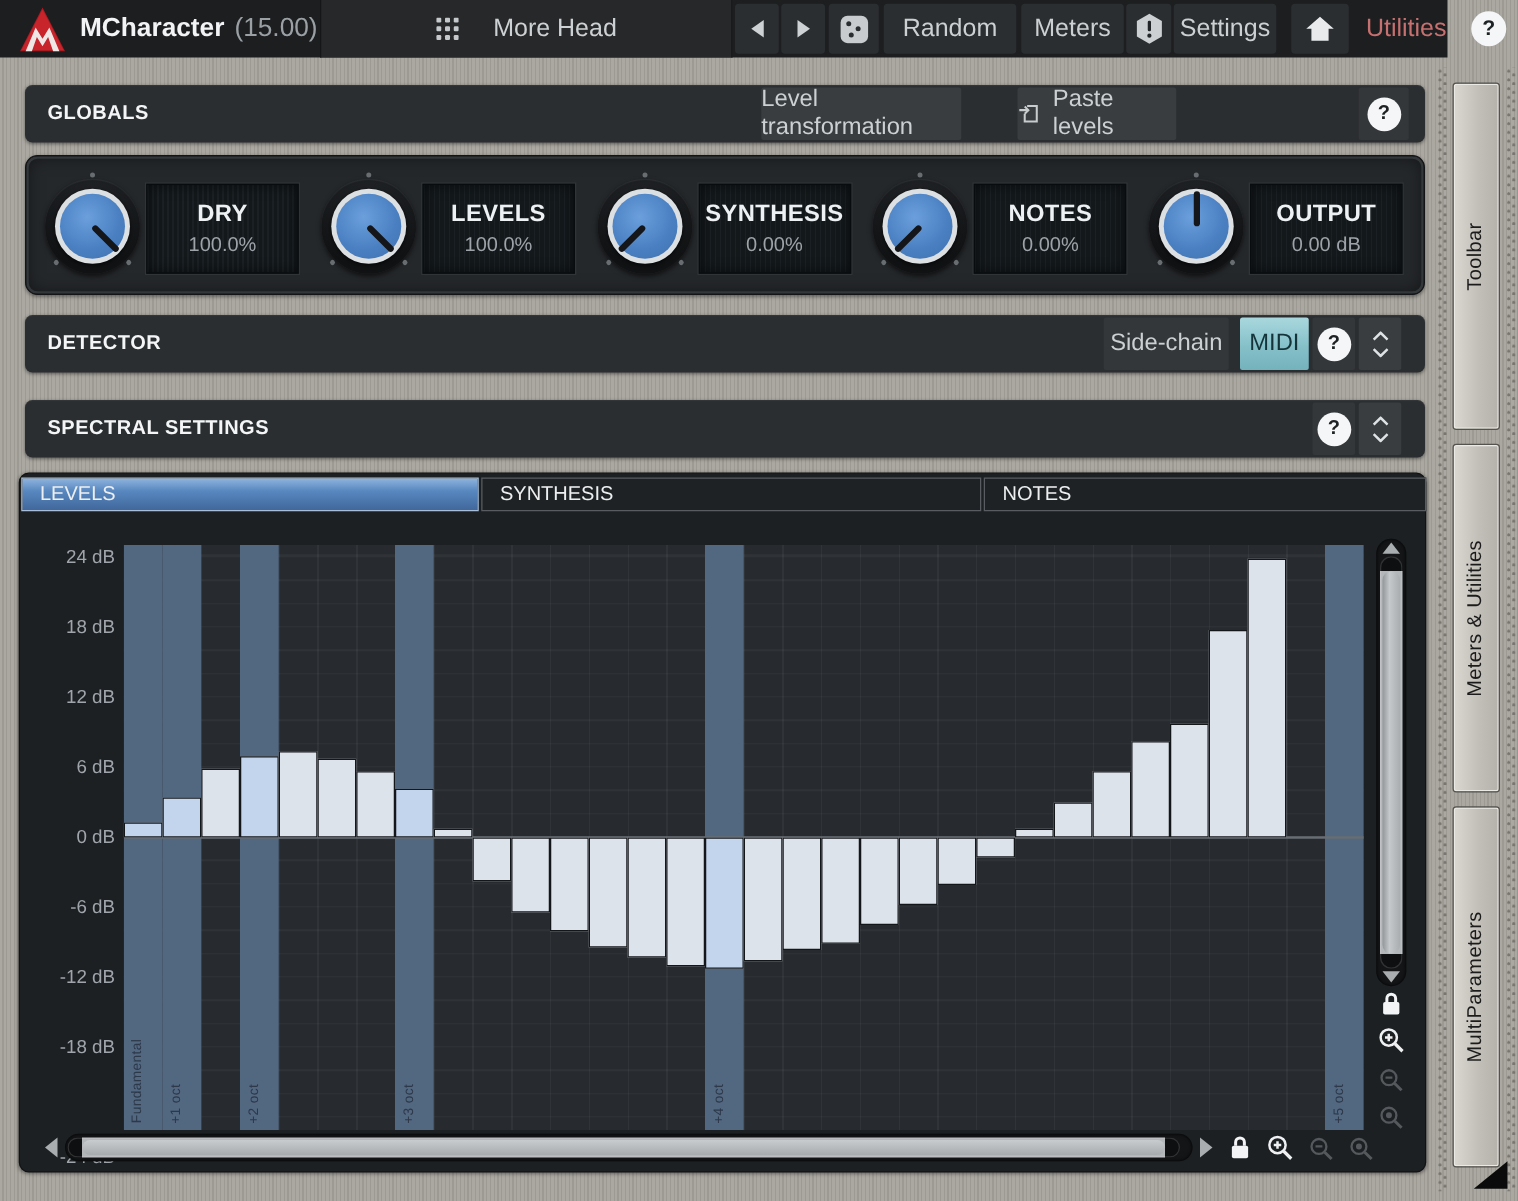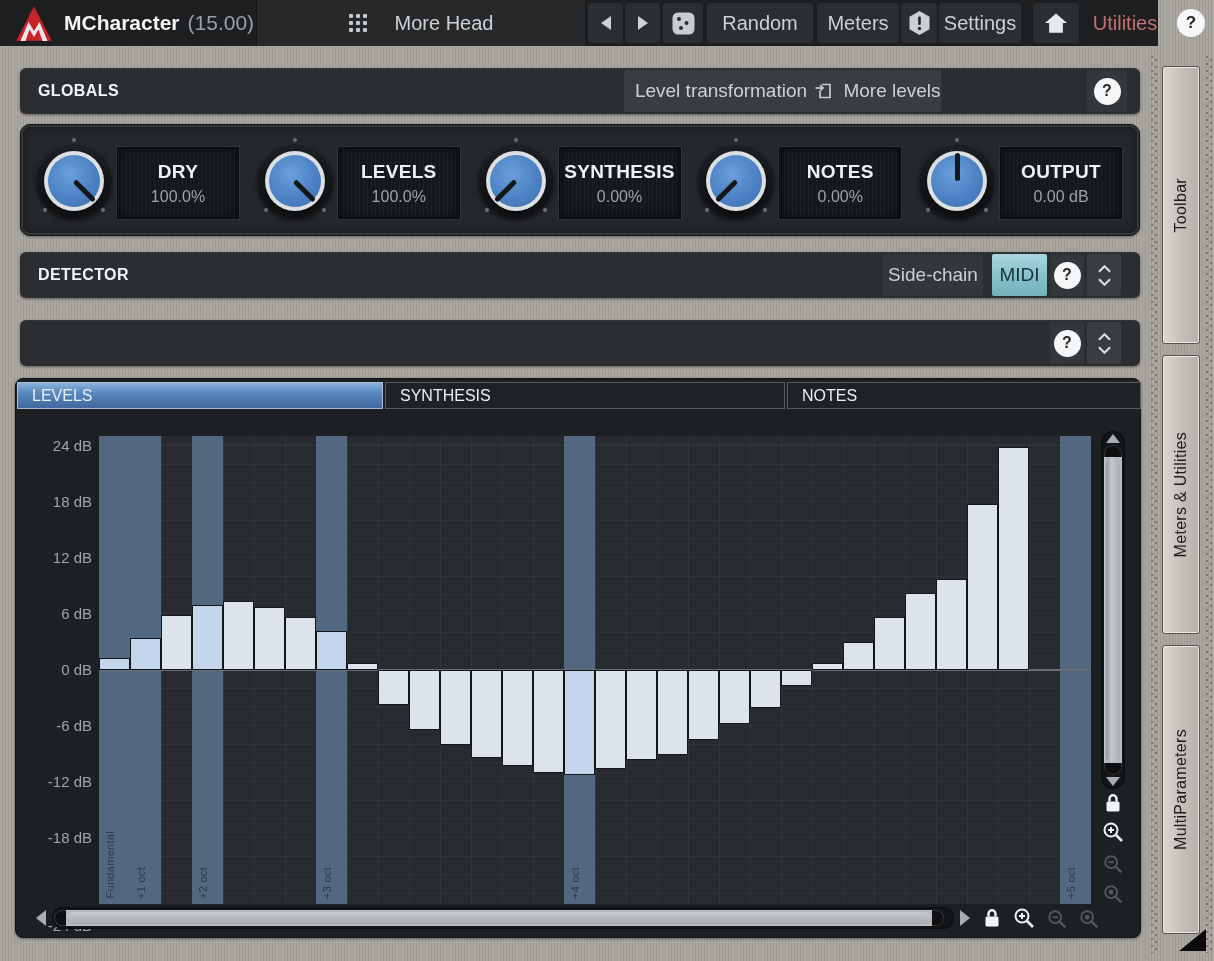--- a/index.html
+++ b/index.html
@@ -175,30 +175,30 @@
     </div>
     <div class="tb-btn" style="left:1172px;width:38px;background:transparent">
       <div class="help-circle">
           <span>?</span>
         </div>
     </div>
   </div>
 
   <div class="sec-bar" style="top:68px">
     <div class="sec-title">GLOBALS</div>
-    <div class="bar-btn" style="left:604px;width:194px">
+    <div class="bar-btn" style="left:589px;width:160px">
       <span>Level transformation</span>
     </div>
     <div class="bar-btn" style="left:794px;width:127px">
       <svg width="20" height="20" viewBox="0 0 20 20" fill="none" stroke="#c8cccd" stroke-width="1.7">
         <path d="M8,3.5 H16 V16.5 H6 V10"></path>
         <path d="M1.5,7 H9"></path>
           <path d="M6,4 L9,7 L6,10"></path>
       </svg>
-      <span>More levels</span>
+      <span>Paste levels</span>
     </div>
     <div class="bar-btn qb" style="left:1067px;width:40px">
       <div class="help-circle" style="width:27px;height:27px;font-size:16px">
           <span>?</span>
         </div>
     </div>
   </div>
 
   <div class="knob-panel" id="knob-panel">
       <div class="knob-group" style="left: 10px;">
@@ -295,20 +295,21 @@
       <svg width="13" height="8" viewBox="0 0 14 8" fill="none" stroke="#dfe2e4" stroke-width="2.1">
           <path d="M1,7 L7,1 L13,7"></path>
         </svg>
       <svg width="13" height="8" viewBox="0 0 14 8" fill="none" stroke="#dfe2e4" stroke-width="2.1">
           <path d="M1,1 L7,7 L13,1"></path>
         </svg>
     </div>
   </div>
 
   <div class="sec-bar" style="top:320px">
+    <div class="sec-title">SPECTRAL SETTINGS</div>
     <div class="bar-btn qb" style="left:1030px;width:34px">
       <div class="help-circle" style="width:27px;height:27px;font-size:16px">
           <span>?</span>
         </div>
     </div>
     <div class="spin-btn" style="left:1067px">
       <svg width="13" height="8" viewBox="0 0 14 8" fill="none" stroke="#dfe2e4" stroke-width="2.1">
           <path d="M1,7 L7,1 L13,7"></path>
         </svg>
       <svg width="13" height="8" viewBox="0 0 14 8" fill="none" stroke="#dfe2e4" stroke-width="2.1">

